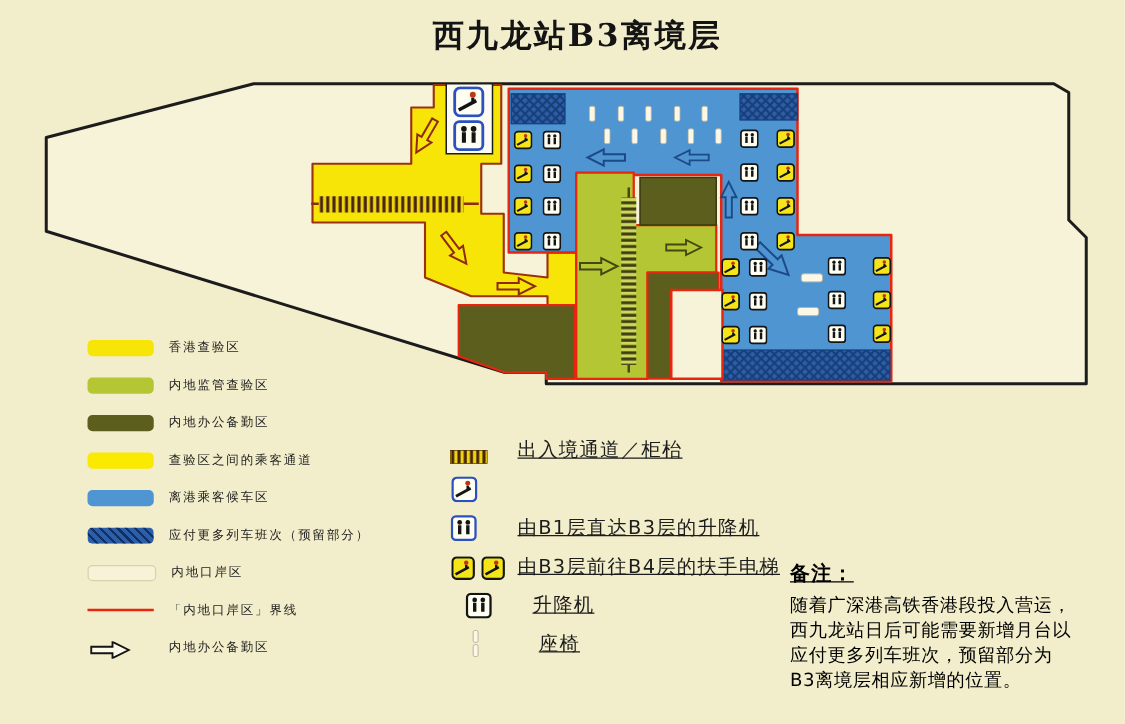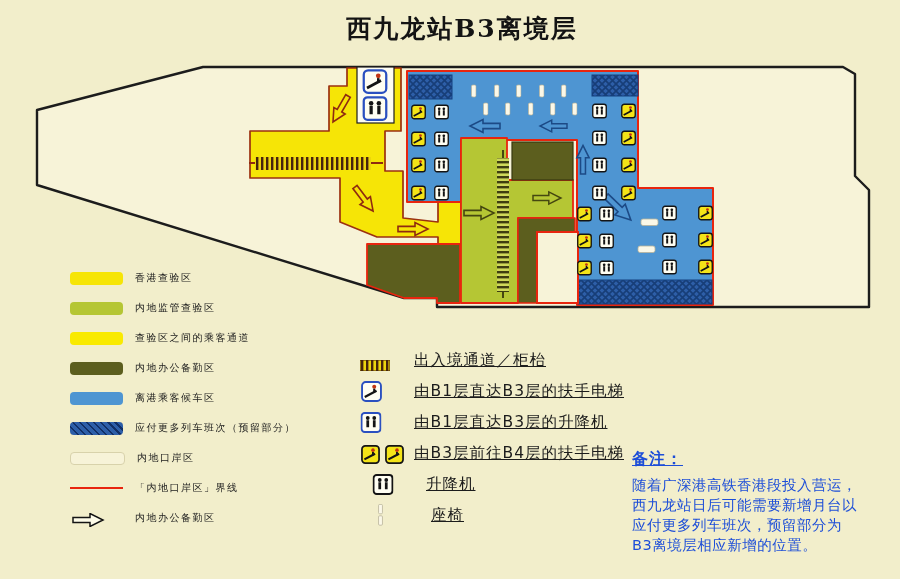--- a/index.html
+++ b/index.html
@@ -33,21 +33,21 @@
   .sw-line { height:0; border-top:2.5px solid #e8250e; border-radius:0; }
   .ltext { font-size:10px; letter-spacing:1.5px; white-space:nowrap; }
 
   
   .legend-syms { position:absolute; left:360px; top:340px; }
   .srow { display:flex; align-items:flex-end; height:31px; gap:8px;text-decoration:underline; }
   .sicon { width:46px; flex:none; display:flex; gap:3px; align-items:center; justify-content:flex-start; }
   .stext { font-size:15.5px; letter-spacing:1px; white-space:nowrap; }
 
   
-  .note { position:absolute; left:632px; top:449px; width:258px; color:#1d4ed8; }
+  .note { position:absolute; left:632px; top:449px; width:258px; color:#000000; }
   .note-h { font-size:16px; font-weight:bold; text-decoration:underline; letter-spacing:1px; margin-bottom:5px; }
   .note-line { font-size:14.5px; line-height:20px; letter-spacing:.5px; white-space:nowrap; }
 </style>
 </head>
 <body>
 
 <div class="title">西九龙站B3离境层</div>
 
 <svg class="plan" width="900" height="579" viewBox="0 0 900 579">
   <defs>
@@ -193,26 +193,26 @@
 <div class="legend-areas">
   <div class="lrow">
     <span class="sw sw-hk"></span>
     <span class="ltext">香港查验区</span>
   </div>
   <div class="lrow">
     <span class="sw sw-mg"></span>
     <span class="ltext">内地监管查验区</span>
   </div>
   <div class="lrow">
+    <span class="sw sw-ol"></span>
+    <span class="ltext">内地办公备勤区</span>
+  </div>
+  <div class="lrow">
     <span class="sw sw-cor"></span>
     <span class="ltext">查验区之间的乘客通道</span>
-  </div>
-  <div class="lrow">
-    <span class="sw sw-ol"></span>
-    <span class="ltext">内地办公备勤区</span>
   </div>
   <div class="lrow">
     <span class="sw sw-lb"></span>
     <span class="ltext">离港乘客候车区</span>
   </div>
   <div class="lrow">
     <span class="sw sw-db"></span>
     <span class="ltext">应付更多列车班次（预留部分）</span>
   </div>
   <div class="lrow">
@@ -241,21 +241,20 @@
         </svg>
     </span>
     <span class="stext">出入境通道／柜枱</span>
   </div>
   <div class="srow">
     <span class="sicon">
       <svg width="23" height="21" viewBox="0 0 20 20">
           <use href="#icoEscB" width="20" height="20"></use>
         </svg>
     </span>
-    <span class="stext">由B1层直达B3层的扶手电梯</span>
   </div>
   <div class="srow">
     <span class="sicon">
       <svg width="22" height="21" viewBox="0 0 20 20">
           <use href="#icoLiftB" width="20" height="20"></use>
         </svg>
     </span>
     <span class="stext">由B1层直达B3层的升降机</span>
   </div>
   <div class="srow">

